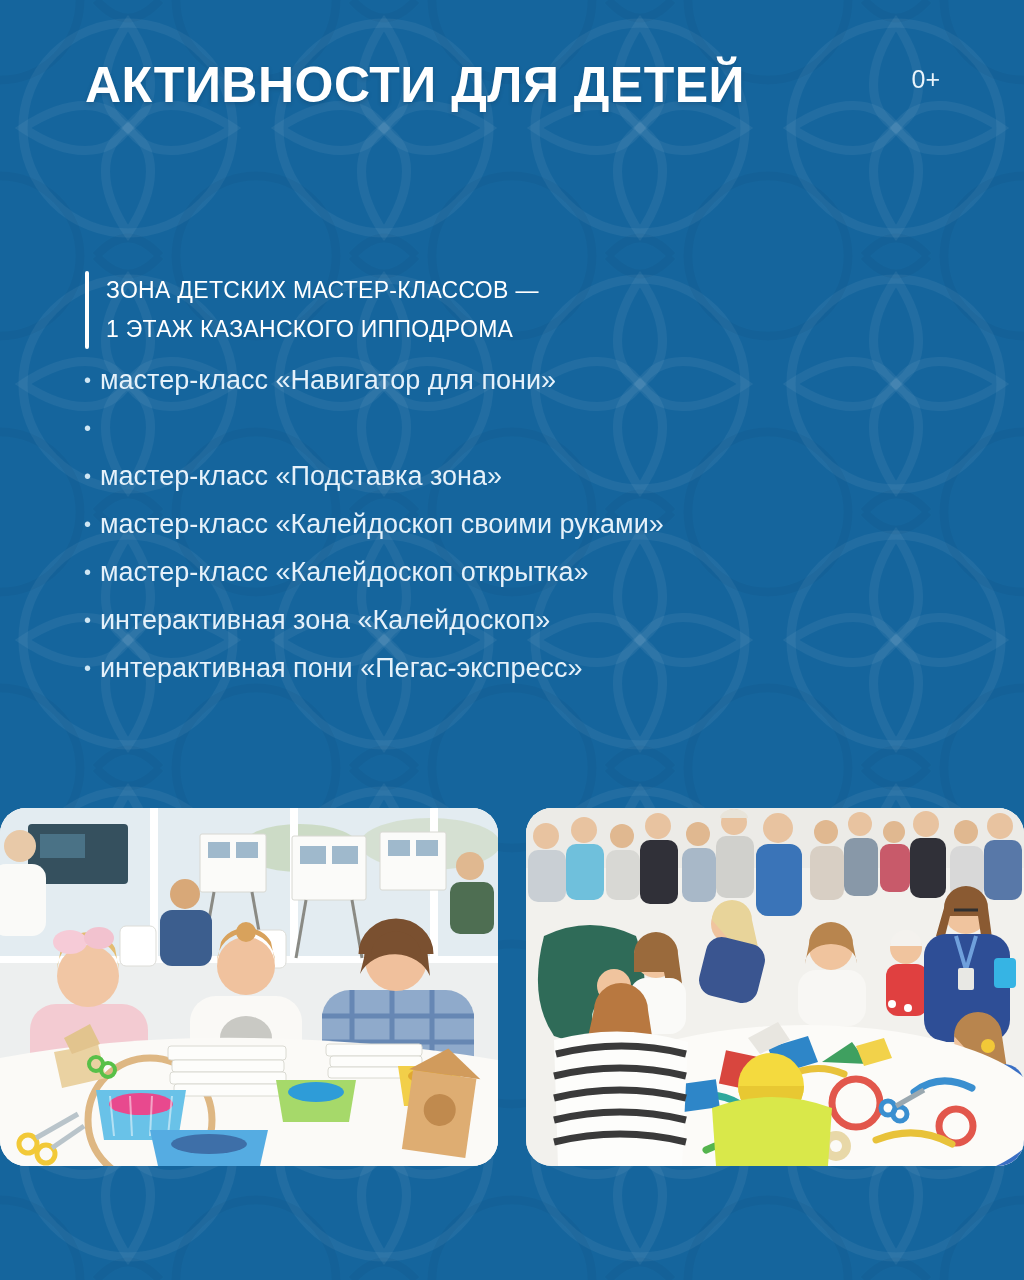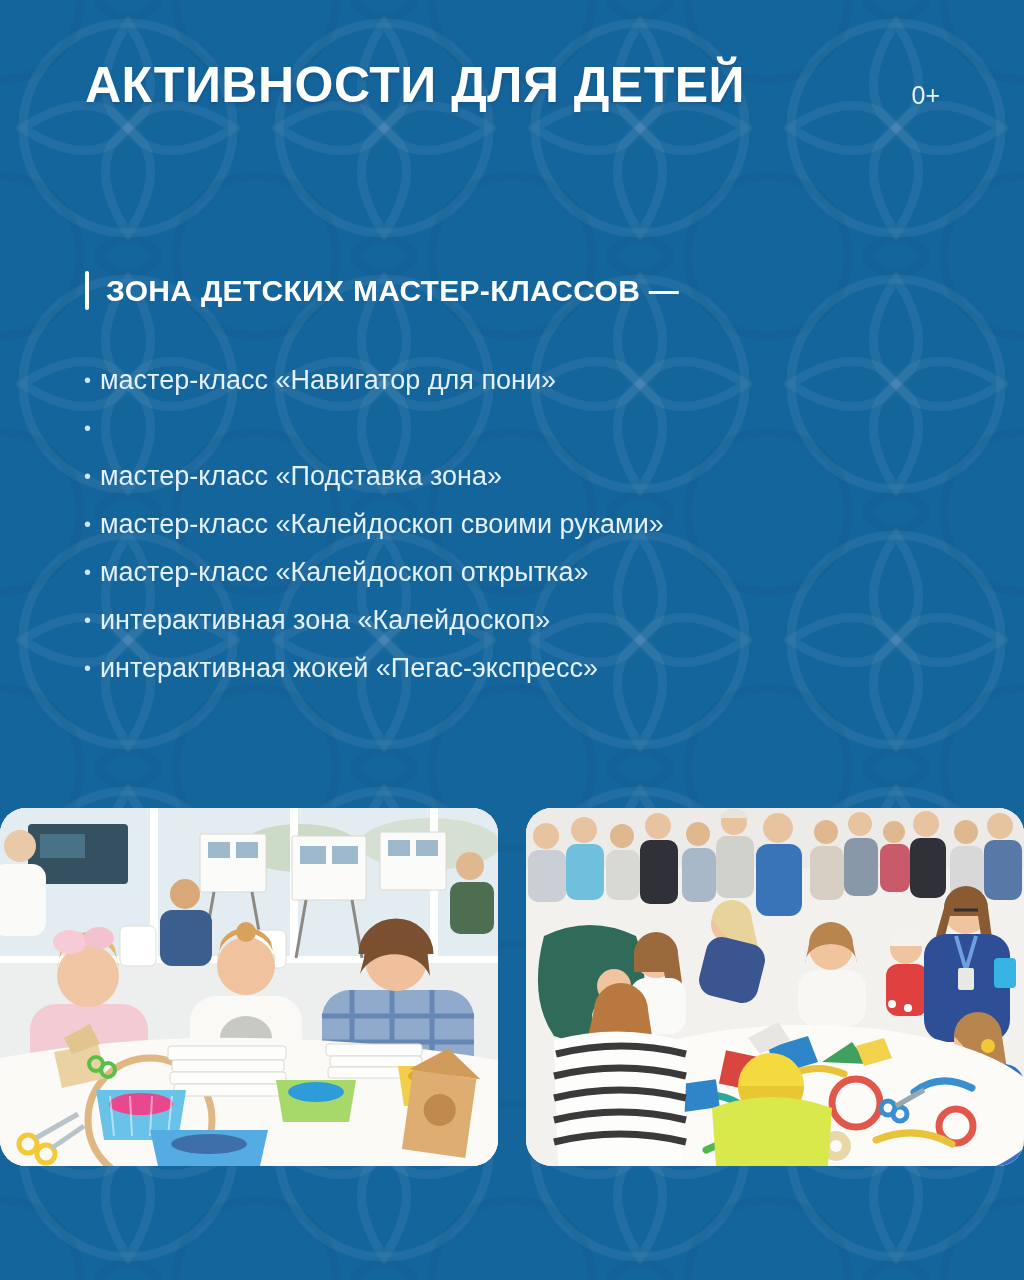--- a/index.html
+++ b/index.html
@@ -10,42 +10,42 @@
     background:#15659D;
     overflow:hidden;
     font-family:"Liberation Sans", sans-serif;
   }
   .bg-pattern { position:absolute; inset:0; width:100%; height:100%; display:block; }
 
   .content { position:absolute; inset:0; }
 
   .title-row {
     position:absolute; left:85px; right:84px; top:60px;
-    display:flex; justify-content:space-between; align-items:flex-end;
+    display:flex; justify-content:space-between; align-items:flex-start;
   }
   .page-title {
     margin:0;
     font-size:50px; font-weight:700; letter-spacing:0.5px;
     color:#FFFFFF; line-height:1.0;
     text-shadow:0 2px 4px rgba(0,20,40,0.18);
     white-space:nowrap;
   }
   .age-badge {
     font-size:25px; color:#E9F4FB; font-weight:400; margin-top:5px;
   }
 
   .schedule { position:absolute; left:85px; top:152px; }
   .schedule p { margin:0; font-size:27px; line-height:41px; color:#E5F1FA; }
 
   .section-header {
     position:absolute; left:85px; top:271px;
     display:flex; align-items:stretch;
   }
   .section-bar { width:4px; border-radius:2px; background:#FFFFFF; margin-right:17px; }
-  .section-text { font-size:30px; font-weight:700; line-height:39px; color:#FFFFFF; letter-spacing:0.3px; }
+  .section-text { font-size:23px; font-weight:400; line-height:39px; color:#FFFFFF; letter-spacing:0.3px; }
 
   .activities {
     position:absolute; left:84px; top:356px; right:40px;
     list-style:none; margin:0; padding:0;
   }
   .activities li {
     height:48px; display:flex; align-items:center;
     font-size:27px; color:#E5F1FA;
   }
   .activities .blt {
@@ -96,20 +96,21 @@
     <header class="title-row">
       <h1 class="page-title">АКТИВНОСТИ ДЛЯ ДЕТЕЙ</h1>
       <span class="age-badge">0+</span>
     </header>
 
 
     <div class="section-header">
       <div class="section-bar"></div>
       <div class="section-text">
         <div>ЗОНА ДЕТСКИХ МАСТЕР-КЛАССОВ —</div>
+        <div>1 ЭТАЖ КАЗАНСКОГО ИППОДРОМА</div>
       </div>
     </div>
 
     <ul class="activities">
       <li>
         <span class="blt">•</span>
         <span>мастер-класс «Навигатор для пони»</span>
       </li>
       <li>
         <span class="blt">•</span>
@@ -125,21 +126,21 @@
       <li>
         <span class="blt">•</span>
         <span>мастер-класс «Калейдоскоп открытка»</span>
       </li>
       <li>
         <span class="blt">•</span>
         <span>интерактивная зона «Калейдоскоп»</span>
       </li>
       <li>
         <span class="blt">•</span>
-        <span>интерактивная жокей «Пегас-экспресс»</span>
+        <span>интерактивная пони «Пегас-экспресс»</span>
       </li>
     </ul>
 
     <div class="photos">
 
       <figure class="photo" role="img" aria-label="Дети делают поделки за белым столом на мастер-классе">
         <svg viewBox="0 0 498 358" preserveAspectRatio="xMidYMid slice" xmlns="http://www.w3.org/2000/svg">
           <rect width="498" height="358" fill="#EDEFEF"></rect>
           <rect width="498" height="152" fill="#E3ECF1"></rect>
           <ellipse cx="300" cy="40" rx="60" ry="24" fill="#C2D4B4" opacity="0.7"></ellipse>

